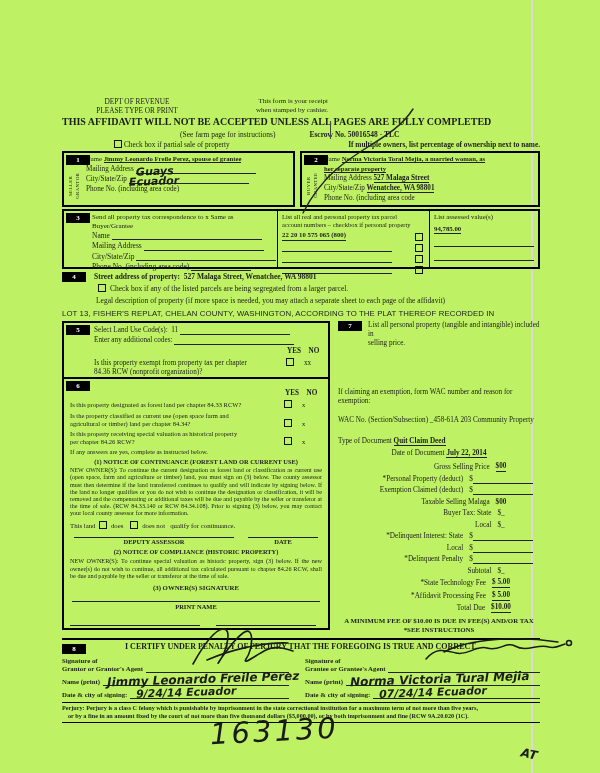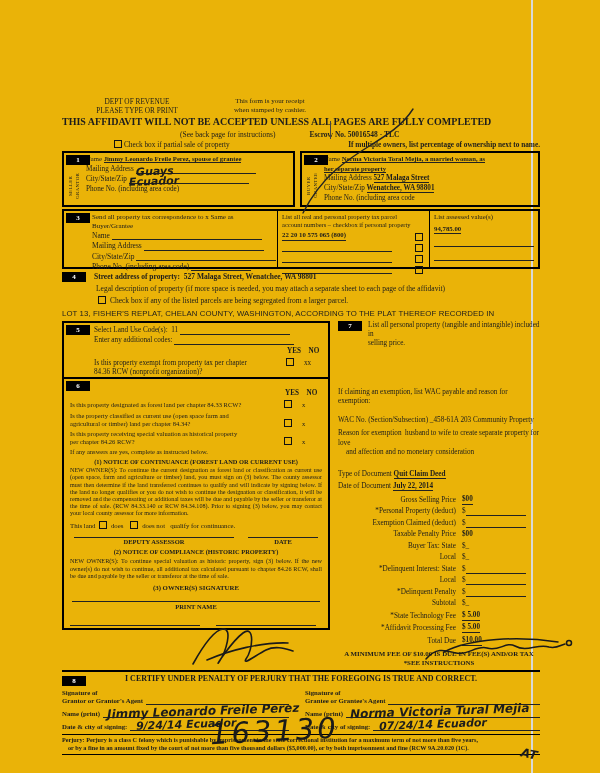--- a/index.html
+++ b/index.html
@@ -1,16 +1,16 @@
 <!DOCTYPE html>
 <html><head>
 <meta charset="utf-8">
 <style>
   html,body { margin:0; padding:0; background:#ffffff; }
-  .page { position:relative; width:600px; height:773px; background:#eab308;
+  .page { position:relative; width:600px; height:773px; background:#bef264;
           font-family:"Liberation Serif",serif; color:#1c1c1c; overflow:hidden;text-decoration:underline; }
   .form { position:absolute; left:62px; top:94px; width:478px; font-size:7.5px; line-height:1.25; }
 
   
   .cb { display:inline-block; width:6px; height:6px; border:1px solid #111;
         vertical-align:-1px; margin:0 2px; }
   .badge { display:inline-block; min-width:24px; height:10px; background:#000; color:#fff;
            font-size:7px; font-weight:bold; text-align:center; line-height:10px; }
   .fill { display:inline-block; border-bottom:1px solid #222; height:8px; vertical-align:bottom; }.w60{width:60px}.w100{width:100px}.w110{width:110px}
   .w120{width:120px}.w140{width:140px}.w150{width:150px}
@@ -18,21 +18,21 @@
   .hw { font-family:"DejaVu Sans",sans-serif; font-style:italic; font-weight:bold;
         display:inline-block; transform:rotate(-2deg); white-space:nowrap; }
   .nowrap { white-space:nowrap; }
 
   
   .hdr-grid { display:flex; }
   .hdr-left { width:150px; text-align:center; padding-top:3px; font-size:7.3px; }
   .hdr-center { flex:1; text-align:center; }
   .hdr-title { font-weight:bold; font-size:11px; letter-spacing:.2px; }
   .hdr-sub { font-weight:bold; font-size:8.4px; }
-  .hdr-right { width:116px; text-align:center; font-size:7px; padding-top:3px; }
+  .hdr-right { width:116px; text-align:right; font-size:7px; padding-top:3px; }
   .hdr-notice { text-align:left; font-weight:bold; font-size:10px; margin-top:1px; }
   .hdr-row3 { display:flex; margin-top:1px; }
   .hdr-row3 .ins { margin-left:118px; }
   .hdr-row3 .esc { margin-left:34px; font-weight:bold; }
   .hdr-row4 { display:flex; justify-content:space-between; font-size:7.3px; margin-top:1px; }
   .hdr-row4 .l { margin-left:50px; }
   .hdr-row4 .r { font-weight:bold; }
   .hdr-vline { position:absolute; left:268px; top:27px; height:18px; border-left:1px solid #444; }
 
   
@@ -86,21 +86,21 @@
   .osig { text-align:center; font-weight:bold; font-size:6.8px; margin-top:5px; }
   .oline { border-bottom:1px solid #222; height:8px; margin:0 2px; }
   .pn { text-align:center; font-weight:bold; font-size:6.5px; margin-top:1px; }
   .lastline { display:flex; gap:16px; margin-top:8px; }
   .lastline div { border-bottom:1px solid #222; height:6px; }
   .ll1 { width:130px; } .ll2 { width:100px; }
 
   .mright { flex:1; padding-left:8px; font-size:7.2px; }
   .pp { display:flex; }
   .pp .badge { margin-right:6px; }
-  .fee { display:flex; margin-bottom:2.5px; align-items:flex-end; }
+  .fee { display:flex; margin-bottom:2.5px; align-items:flex-end;justify-content:center; }
   .fee-l { width:118px; text-align:right; padding-right:6px; white-space:nowrap; }
   .fee-v { white-space:nowrap; }
   .fee-b .fee-v { font-weight:bold; border-bottom:1px solid #222; }
   .minfee { font-weight:bold; font-size:6.9px; text-align:center; margin-top:4px; line-height:1.3; }
 
   
   .sec8 { border-top:2.5px solid #000; margin-top:3px; padding-top:2px; position:relative; }
   .certify { text-align:center; font-weight:bold; font-size:8px; }
   .certify .badge { position:absolute; left:0; top:4px; }
   .siggrid { display:flex; margin-top:3px; }
@@ -138,21 +138,21 @@
           <div>DEPT OF REVENUE</div>
           <div>PLEASE TYPE OR PRINT</div>
         </div>
         <div class="hdr-right">
           <div>This form is your receipt</div>
           <div>when stamped by cashier.</div>
         </div>
       </div>
       <div class="hdr-notice">THIS AFFIDAVIT WILL NOT BE ACCEPTED UNLESS ALL PAGES ARE FULLY COMPLETED</div>
       <div class="hdr-row3">
-        <span class="ins">(See back page for instructions)</span>
+        <span class="ins">(See farm page for instructions)</span>
         <span class="esc">Escrow No.  50016548 - TLC</span>
       </div>
       <div class="hdr-row4">
         <span class="l"><span class="cb"></span><span>Check box if partial sale of  property</span></span>
         <span class="r">If multiple owners, list percentage of ownership next to name.</span>
       </div>
       <div class="hdr-vline"></div>
     </div>
 
     <div class="parties">
@@ -225,22 +225,22 @@
       <div class="b3c">
         <div>List assessed value(s)</div>
         <div style="text-align:left; margin-top:3px;"><span class="val">94,785.00</span></div>
         <div style="margin-top:4px;"><span class="fill w100"></span></div>
         <div style="margin-top:5px;"><span class="fill w100"></span></div>
       </div>
     </div>
 
     <div class="sec4">
       <div class="r1"><span class="badge">4</span><span>Street address of property:</span>&nbsp;&nbsp;<span>527 Malaga Street, Wenatchee, WA 98801</span></div>
+      <div class="r"><span class="cb"></span> <span>Check box if any of the listed parcels are being segregated from a larger parcel.</span></div>
       <div class="r">Legal description of property (if more space is needed, you may attach a separate sheet to each page of the affidavit)</div>
-      <div class="r"><span class="cb"></span> <span>Check box if any of the listed parcels are being segregated from a larger parcel.</span></div>
       <div class="legal">
         <div>LOT 13, FISHER'S REPLAT, CHELAN COUNTY, WASHINGTON, ACCORDING TO THE PLAT THEREOF RECORDED IN</div>
       </div>
     </div>
 
     <div class="main">
       <div class="mleft">
 
         <div class="box5">
           <span class="badge pbadge">5</span>
@@ -299,44 +299,43 @@
           </div>
         </div>
       </div>
 
       <div class="mright">
         <div class="pp">
           <span class="badge">7</span>
           <span><span>List all personal property (tangible and intangible) included in</span><br><span>selling  price.</span></span>
         </div>
         <div style="height:40px;"></div>
-        <div>If claiming an exemption, list WAC payable and reason for exemption:</div>
+        <div>If claiming an exemption, form WAC number and reason for exemption:</div>
         <div style="height:10px;"></div>
         <div><span>WAC No. (Section/Subsection)</span> <span>_458-61A 203 Community Property</span></div>
-        <div style="margin-top:4px; line-height:1.3;"><span>Reason for exemption</span>&nbsp;&nbsp;<span>husband to wife to create separate property for love</span><br><span style="margin-left:8px;">and affection and no monetary consideration</span></div>
         <div style="height:12px;"></div>
         <div><span>Type of Document</span> <span class="tv">Quit Claim Deed</span></div>
-        <div style="margin:3px 0 4px 0;"><span>Date of Document</span> <span class="tv">July 22, 2014</span></div>
+        <div style="margin:3px 0 4px 0;text-align:center;"><span>Date of Document</span> <span class="tv">July 22, 2014</span></div>
 
         <div class="fee fee-b">
             <span class="fee-l">Gross Selling Price</span>
             <span class="fee-v">$00</span>
           </div>
         <div class="fee">
             <span class="fee-l">*Personal Property (deduct)</span>
             <span class="fee-v">$</span>
             <span class="fill w60"></span>
           </div>
         <div class="fee">
             <span class="fee-l">Exemption Claimed (deduct)</span>
             <span class="fee-v">$</span>
             <span class="fill w60"></span>
           </div>
         <div class="fee">
-            <span class="fee-l">Taxable Penalty Price</span>
+            <span class="fee-l">Taxable Selling Malaga</span>
             <span class="fee-v" style="font-weight:bold;">$00</span>
           </div>
         <div class="fee">
             <span class="fee-l">Buyer Tax: State</span>
             <span class="fee-v">$_</span>
           </div>
         <div class="fee">
             <span class="fee-l">Local</span>
             <span class="fee-v">$_</span>
           </div>

